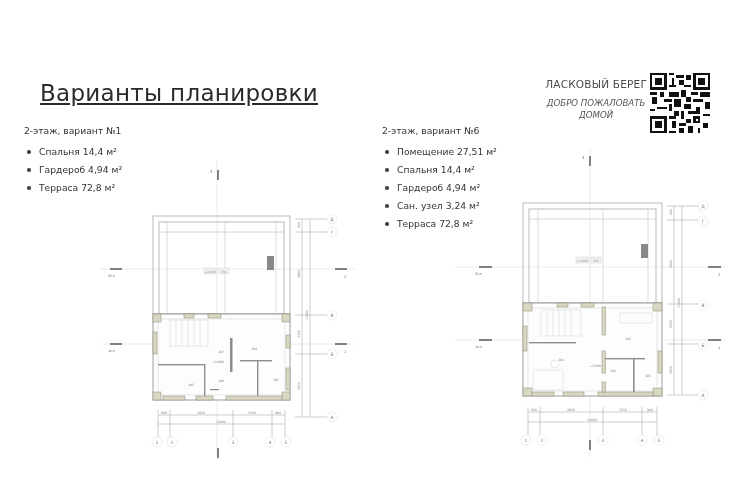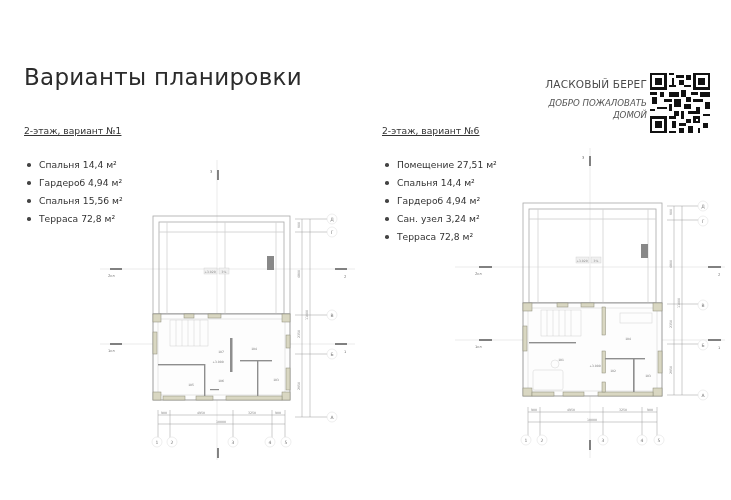--- a/index.html
+++ b/index.html
@@ -1,23 +1,23 @@
 <!DOCTYPE html>
 <html><head>
 <meta charset="utf-8">
 <style>
   html, body { margin: 0; padding: 0; background: #ffffff; }
   body { width: 731px; height: 500px; position: relative; overflow: hidden; font-family: "DejaVu Sans", sans-serif; color: #2a2a2a; }
-  .title { position: absolute; left: 24px; top: 64px; font-size: 23px; font-weight: 400; letter-spacing: 0.3px; color: #2b2b2b; margin: 0; }
-  .brand { position: absolute; right: 84px; top: 78px; text-align: right; color: #555; }
+  .title { position: absolute; left: 24px; top: 64px; font-size: 23px; font-weight: 400; letter-spacing: 0.3px; color: #2b2b2b; margin: 16px; text-decoration: underline; }
+  .brand { position: absolute; right: 84px; top: 78px; text-align: center; color: #555; }
   .brand .name { font-size: 10.5px; letter-spacing: 0.2px; margin-bottom: 7px; color: #4a4a4a; }
   .brand .tag { font-size: 8.6px; line-height: 12px; color: #555; font-style: italic; }
   .qr { position: absolute; left: 650px; top: 73px; width: 60px; height: 60px; }
   .variant { position: absolute; top: 125px; font-size: 9.2px; color: #333; }
-  .variant .heading { margin-bottom: 22px; text-decoration: underline; }
+  .variant .heading { margin-bottom: 9px; }
   .variant ul { list-style: none; margin: 0; padding: 0; }
   .variant li { position: relative; padding-left: 15px; height: 18px; line-height: 14px; }
   .variant li::before { content: ""; position: absolute; left: 3px; top: 5px; width: 3.5px; height: 3.5px; background: #444; border-radius: 50%; }
   .plan { position: absolute; }
   .plan svg { display: block; }
 </style>
 </head>
 <body>
 
 <h1 class="title">Варианты планировки</h1>
@@ -82,21 +82,20 @@
         <rect x="20" y="23" width="1" height="2"></rect>
     </g>
   </svg>
 </div>
 
 <div class="variant" style="left:24px;">
   <div class="heading">2-этаж, вариант №1</div>
   <ul>
     <li>Спальня 14,4 м²</li>
     <li>Гардероб 4,94 м²</li>
-    <li>Спальня 15,56 м²</li>
     <li>Терраса 72,8 м²</li>
   </ul>
 </div>
 
 <div class="variant" style="left:382px;">
   <div class="heading">2-этаж, вариант №6</div>
   <ul>
     <li>Помещение 27,51 м²</li>
     <li>Спальня 14,4 м²</li>
     <li>Гардероб 4,94 м²</li>

